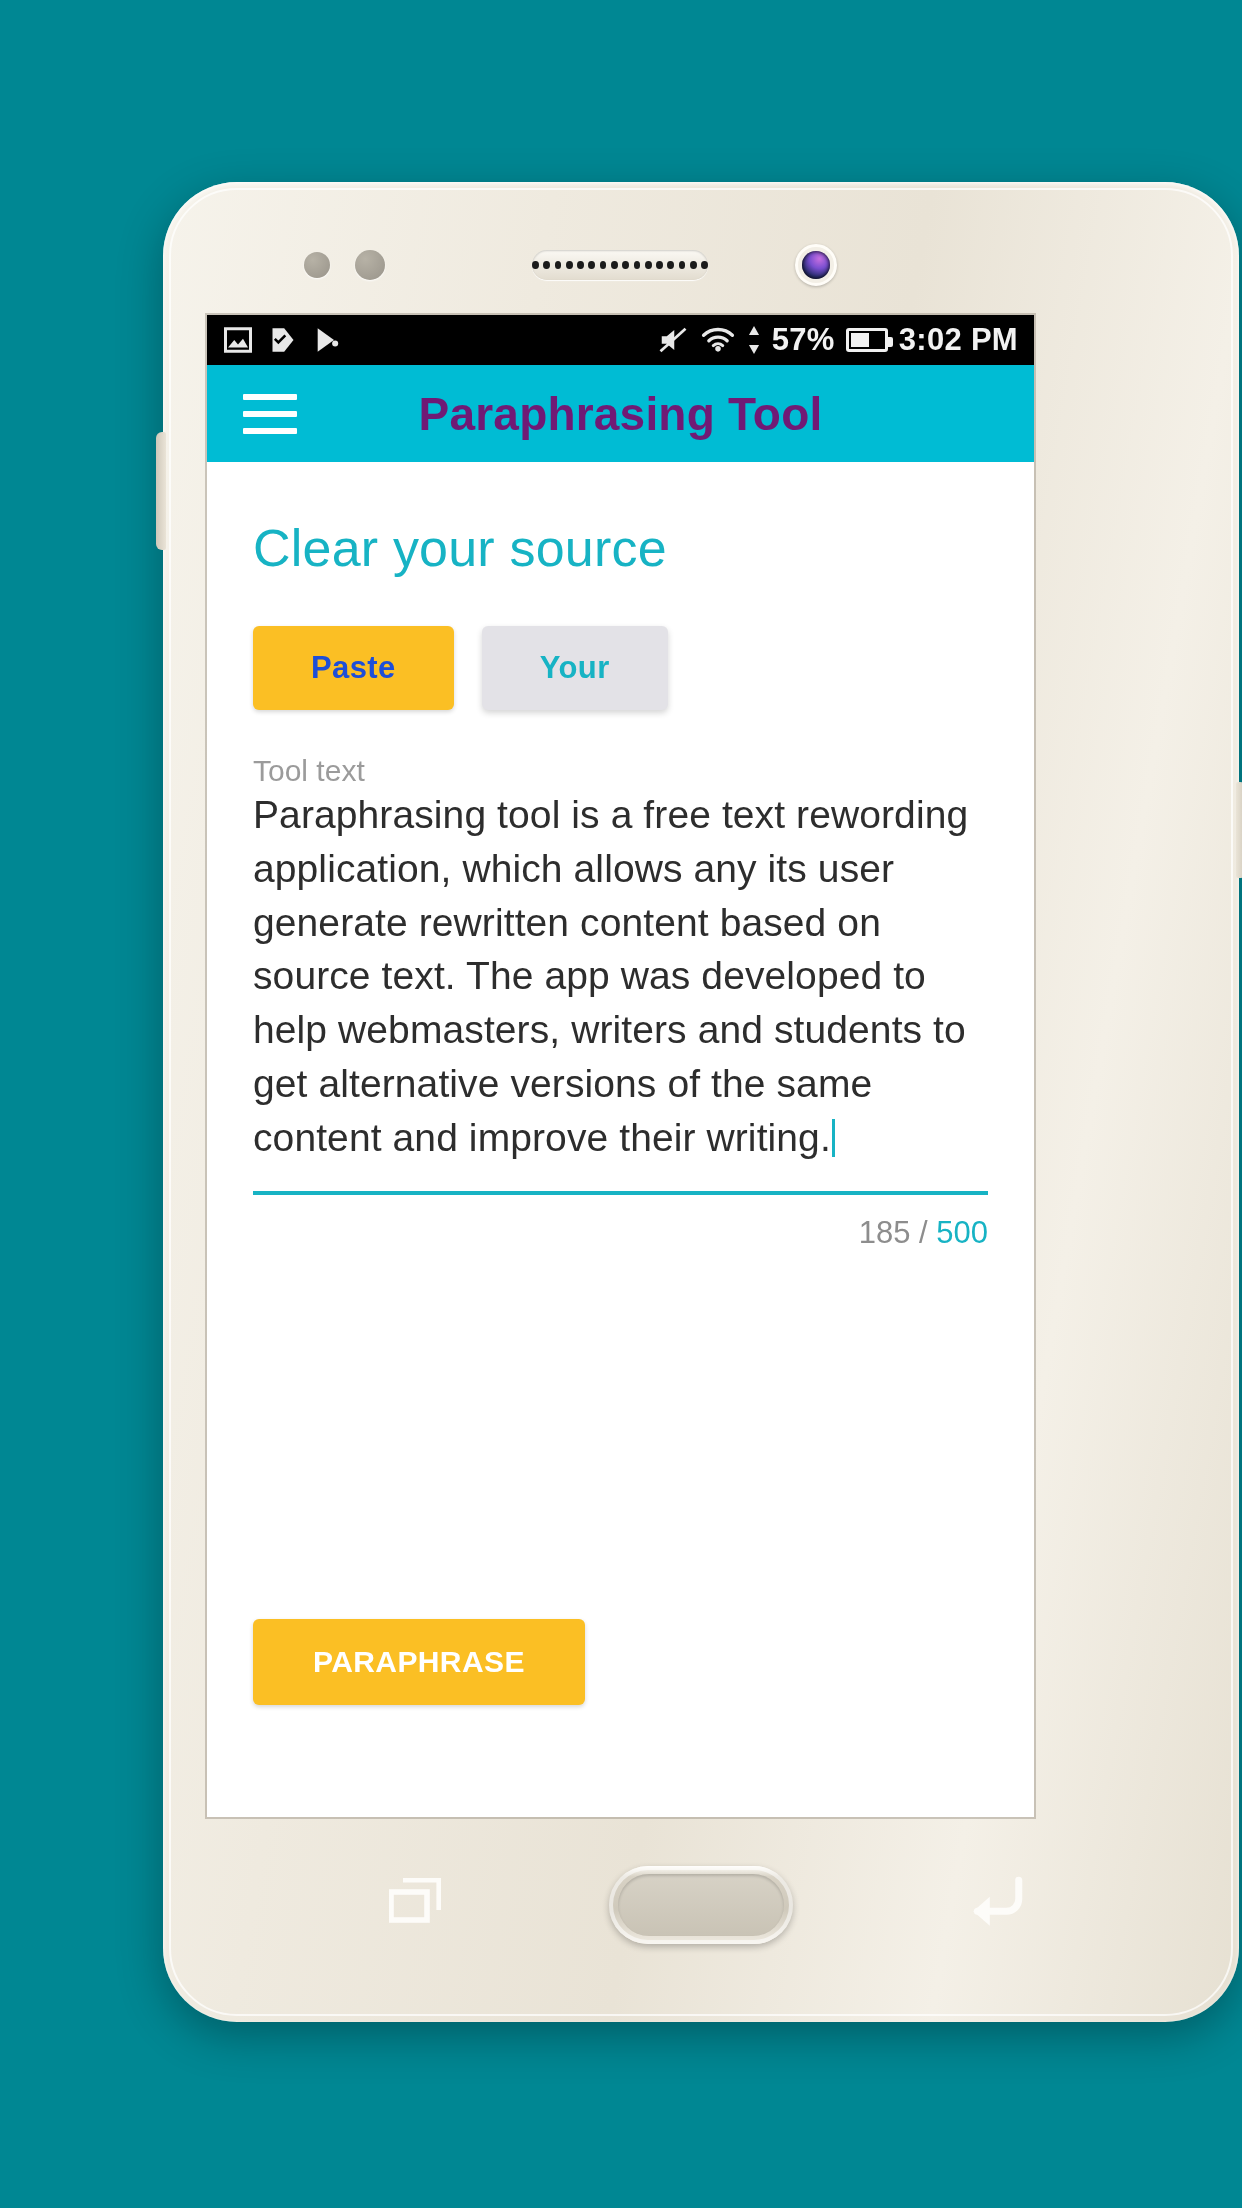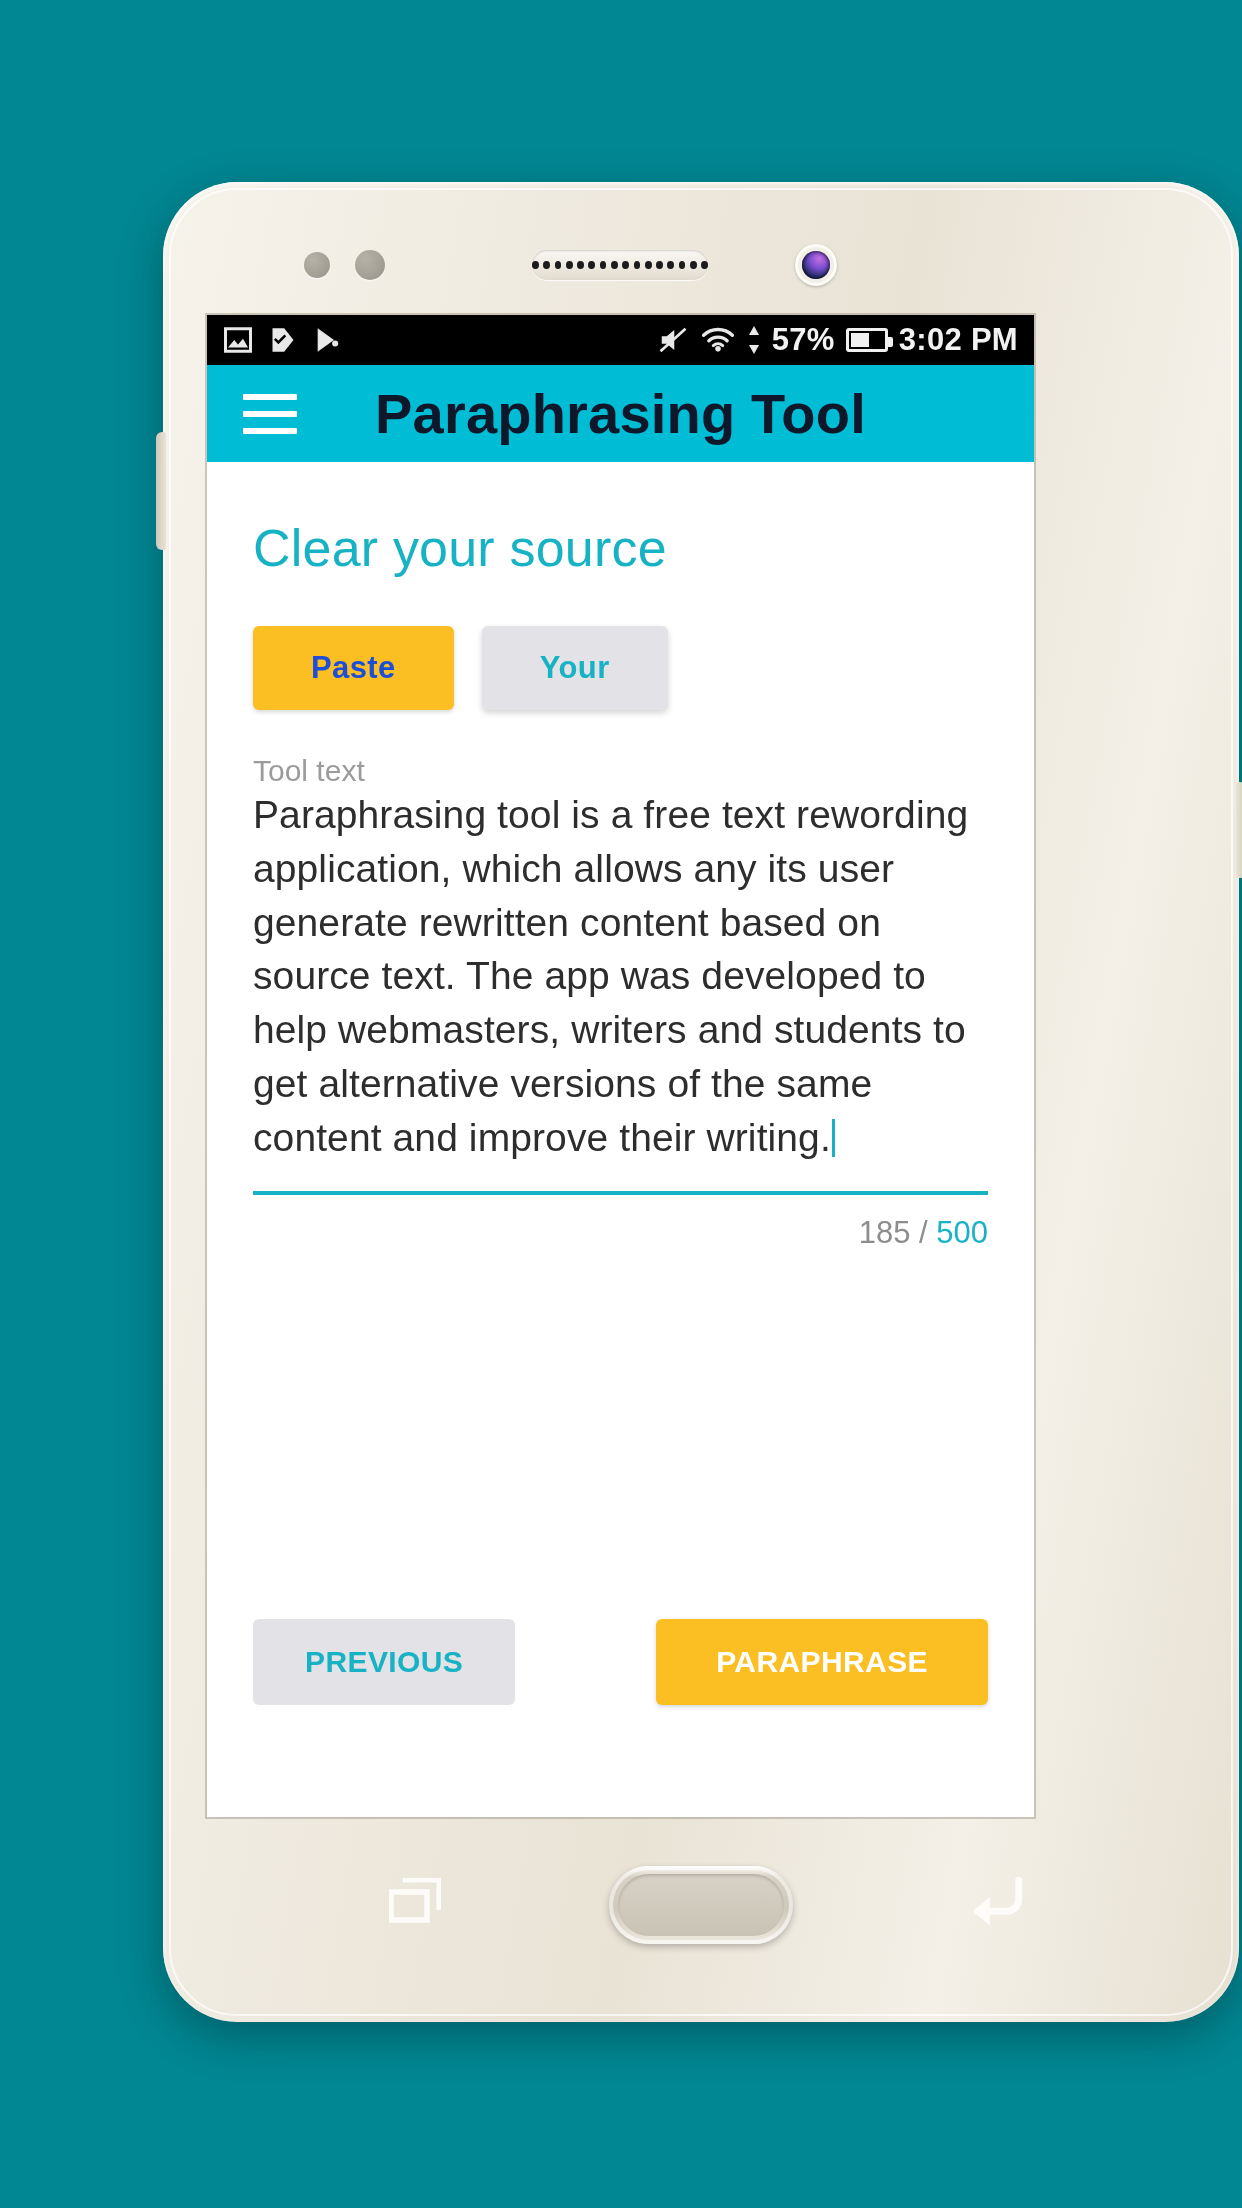--- a/index.html
+++ b/index.html
@@ -105,21 +105,21 @@
     display:flex; align-items:center; position:relative;
   }
   #menu-button{
     position:absolute; left:36px; top:50%; transform:translateY(-50%);
     width:54px; height:40px; display:flex; flex-direction:column; justify-content:space-between;
     cursor:pointer;
   }
   #menu-button span{ display:block; height:6px; background:#fff; border-radius:1px; }
   #app-bar-title{
     width:100%; text-align:center;
-    color:#0f172a; font-size:56px; font-weight:700; letter-spacing:.2px;
+    color:#701a75; font-size:46px; font-weight:700; letter-spacing:.2px;
   }
 
   
   #content{ padding:0 46px; background:#fff; height:calc(100% - 147px); position:relative; }
   #page-title{
     color:#17b3c4; font-size:52px; font-weight:400;
     margin-top:56px; letter-spacing:.2px;
   }
 
   #action-row{ display:flex; gap:28px; margin-top:48px; }
@@ -294,21 +294,20 @@
         </div>
         <div id="textfield-underline"></div>
         <div id="char-counter">
           <span id="char-count">185</span>
           <span id="char-sep">/</span>
           <span id="char-max">500</span>
         </div>
       </div>
 
       <div id="nav-row">
-        <button class="btn" id="previous-button">PREVIOUS</button>
         <button class="btn" id="paraphrase-button">PARAPHRASE</button>
       </div>
     </div>
   </div>
 
   <svg id="recents-button" viewBox="0 0 26 23">
     <path d="M7 1h18v15" fill="none" stroke="#fdfcf9" stroke-width="2.6"></path>
     <rect x="1" y="7" width="18" height="14" fill="none" stroke="#fdfcf9" stroke-width="2.8"></rect>
   </svg>
   <div id="home-button"></div>

